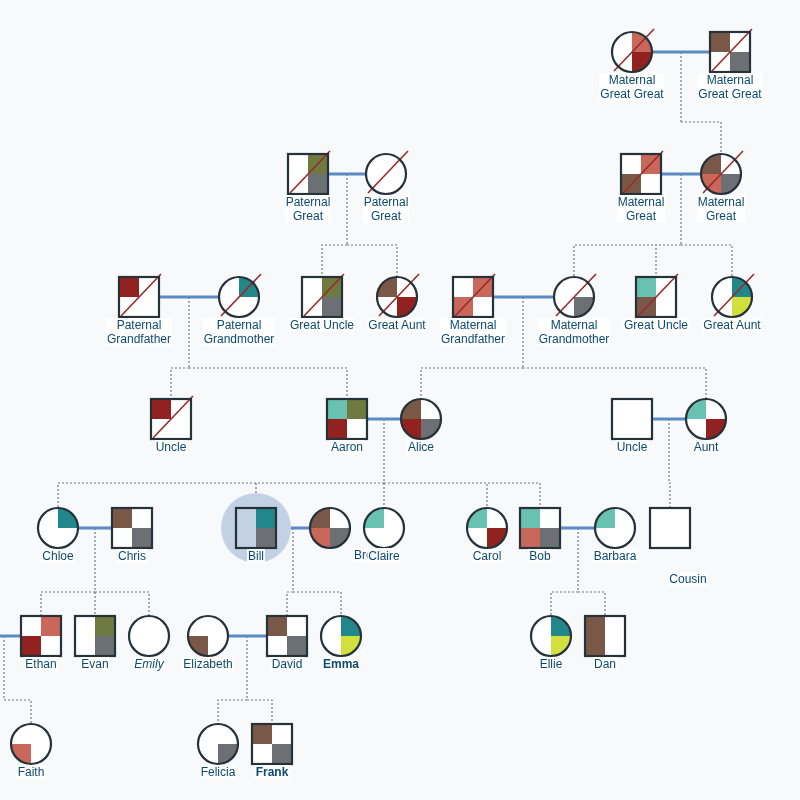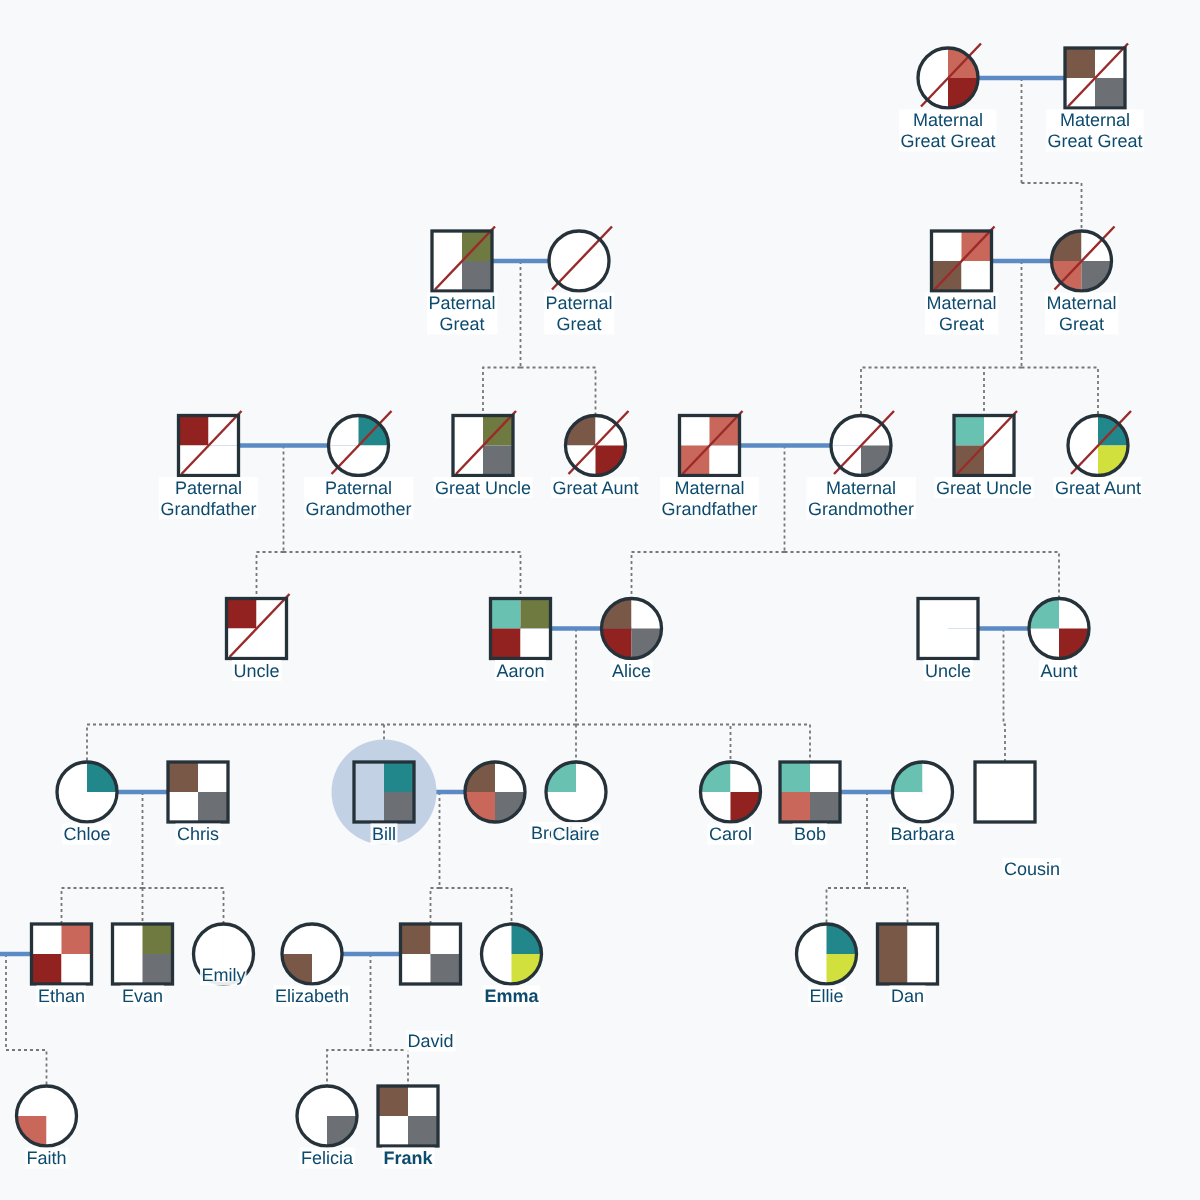--- a/index.html
+++ b/index.html
@@ -630,22 +630,22 @@
     <div class="lbl" style="left: 132px; top: 549px;">Chris</div>
     <div class="lbl" style="left: 256px; top: 549px;">Bill</div>
     <div class="lbl" style="left: 330px; top: 548px; margin-left: 43px;">Brooke</div>
     <div class="lbl" style="left: 384px; top: 549px;">Claire</div>
     <div class="lbl" style="left: 487px; top: 549px;">Carol</div>
     <div class="lbl" style="left: 540px; top: 549px;">Bob</div>
     <div class="lbl" style="left: 615px; top: 549px;">Barbara</div>
     <div class="lbl" style="left: 670px; top: 572px; margin-left: 18px;">Cousin</div>
     <div class="lbl" style="left: 41px; top: 657px;">Ethan</div>
     <div class="lbl" style="left: 95px; top: 657px;">Evan</div>
-    <div class="lbl" style="left: 149px; top: 643px;">Emily</div>
+    <div class="lbl" style="left: 149px; top: 657px; font-style: italic;">Emily</div>
     <div class="lbl" style="left: 208px; top: 657px;">Elizabeth</div>
-    <div class="lbl" style="left: 287px; top: 657px; margin-top: 30px;">David</div>
+    <div class="lbl" style="left: 287px; top: 657px;">David</div>
     <div class="lbl" style="left: 341px; top: 657px; font-weight: bold;">Emma</div>
     <div class="lbl" style="left: 551px; top: 657px;">Ellie</div>
     <div class="lbl" style="left: 605px; top: 657px;">Dan</div>
     <div class="lbl" style="left: 31px; top: 765px;">Faith</div>
     <div class="lbl" style="left: 218px; top: 765px;">Felicia</div>
     <div class="lbl" style="left: 272px; top: 765px; font-weight: bold;">Frank</div>
   </div>
 
 </body></html>

